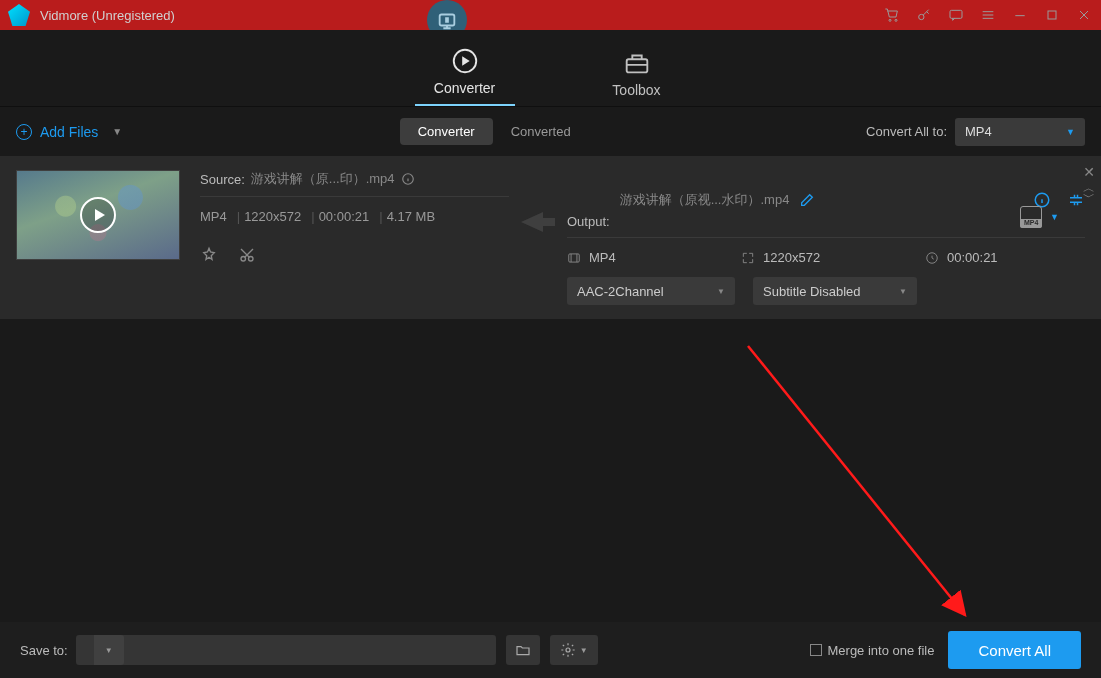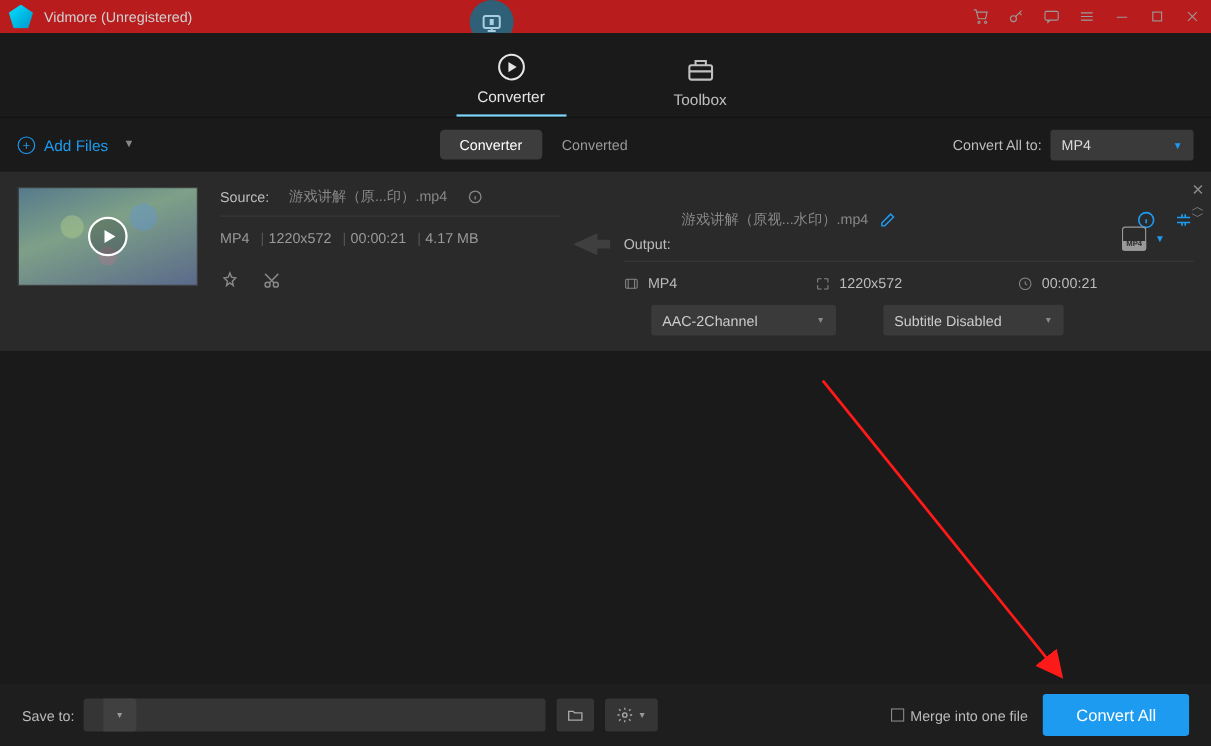--- a/index.html
+++ b/index.html
@@ -113,21 +113,21 @@
   }
   .thumb .play {
     position:absolute; left:50%; top:50%; transform:translate(-50%,-50%);
     width:36px; height:36px; border-radius:50%; border:2px solid #fff;
     display:flex; align-items:center; justify-content:center;
     background: rgba(0,0,0,.2);
   }
   .thumb .play::after { content:""; border-left:10px solid #fff; border-top:6px solid transparent; border-bottom:6px solid transparent; margin-left:3px;}
 
   .source-col { width:320px; }
-  .line-lbl { font-size:13px; color:#bbb; display:flex; align-items:center; gap:18px;}
+  .line-lbl { font-size:13px; color:#bbb; display:flex; align-items:center; gap:6px;}
   .line-lbl .fn { color:#888; }
   .line-lbl svg { width:14px; height:14px; stroke:#888; fill:none; stroke-width:2;}
   .underline { border-bottom:1px solid #3a3a3a; margin:8px 0 12px 0; }
   .meta { font-size:13px; color:#999; display:flex; gap:6px;}
   .meta span.sep::before{content:"|"; color:#555; margin:0 4px;}
   .tool-icons { display:flex; gap:20px; margin-top:22px;}
   .tool-icons svg { width:18px; height:18px; stroke:#888; fill:none; stroke-width:1.8; cursor:pointer;}
 
   .arrow-col {
     width:60px; display:flex; align-items:center; justify-content:center;
@@ -148,21 +148,21 @@
     display:grid; grid-template-columns: 140px 150px 160px; gap:34px;
     margin-top:4px;
   }
   .out-cell { display:flex; align-items:center; gap:8px; font-size:13px; color:#bbb;}
   .out-cell svg { width:14px; height:14px; stroke:#888; fill:none; stroke-width:1.6;}
 
   .select-row { display:flex; gap:18px; margin-top:12px;}
   .sel {
     height:28px; background:#3a3a3a; border-radius:3px;
     display:flex; align-items:center; justify-content:space-between;
-    padding:0 10px; font-size:13px; color:#ccc; cursor:pointer;margin-left:25px;
+    padding:0 10px; font-size:13px; color:#ccc; cursor:pointer;
   }
   .sel .tri { color:#888; font-size:8px;}
 
   .right-fmt {
     position:absolute; right:42px; top:50px;
     display:flex; align-items:center; gap:8px;
   }
   .fmt-badge {
     width:22px; height:22px; border:1.5px solid #999; border-radius:3px;
     display:flex; align-items:center; justify-content:center;

